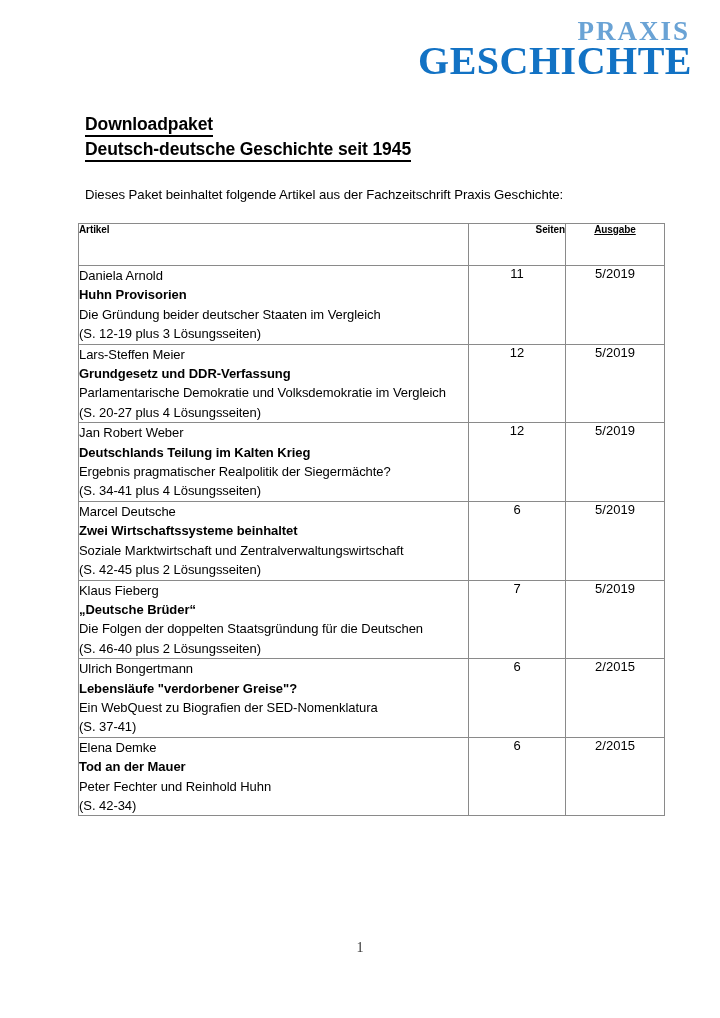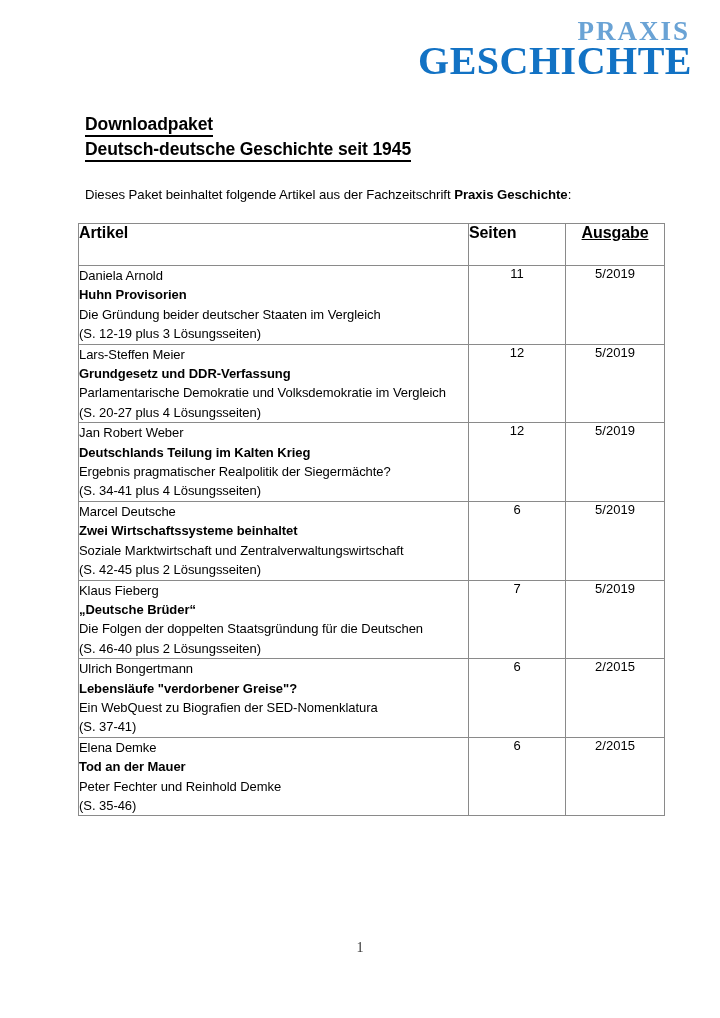--- a/index.html
+++ b/index.html
@@ -79,21 +79,21 @@
   .intro {
     position: absolute;
     left: 85px;
     top: 186px;
     width: 580px;
     font-size: 13.2px;
     line-height: 18px;
     letter-spacing: -0.05px;
     white-space: nowrap;
   }
-  .intro b { font-weight: bold; text-align: center; }
+  .intro b { font-weight: normal; text-align: center; }
 
   
   .table-wrap {
     position: absolute;
     left: 78px;
     top: 223px;
     width: 583px;
   }
   table.articles {
     width: 583px;
@@ -101,33 +101,33 @@
     table-layout: fixed;
   }
   table.articles th,
   table.articles td {
     border: 1px solid #8a8a8a;
     vertical-align: top;
     padding: 0;
   }
   table.articles th {
     height: 41px;
-    font-size: 16px;
+    font-size: 10px;
     font-weight: bold;
     letter-spacing: -0.1px;
   }
   th.col-artikel {
     width: 389px;
     text-align: left;
     padding-left: 10px;
     vertical-align: middle;
   }
   th.col-seiten {
     width: 96px;
-    text-align: left;
+    text-align: right;
     vertical-align: middle;
   }
   th.col-ausgabe {
     width: 98px;
     text-align: center;
     vertical-align: middle;
     text-decoration: underline;
   }
   td.cell-artikel {
     padding: 8px 10px 9px 10px;
@@ -241,22 +241,22 @@
               <span class="art-line wrap">Ein WebQuest zu Biografien der SED-Nomenklatura</span>
               <span class="art-line">(S. 37-41)</span>
             </td>
             <td class="cell-seiten">6</td>
             <td class="cell-ausgabe">2/2015</td>
           </tr>
           <tr>
             <td class="cell-artikel">
               <span class="art-line">Elena Demke</span>
               <span class="art-line bold">Tod an der Mauer</span>
-              <span class="art-line wrap">Peter Fechter und Reinhold Demke</span>
-              <span class="art-line">(S. 35-46)</span>
+              <span class="art-line wrap">Peter Fechter und Reinhold Huhn</span>
+              <span class="art-line">(S. 42-34)</span>
             </td>
             <td class="cell-seiten">6</td>
             <td class="cell-ausgabe">2/2015</td>
           </tr>
         </tbody>
     </table>
   </div>
 
   <div class="page-number">1</div>
 

